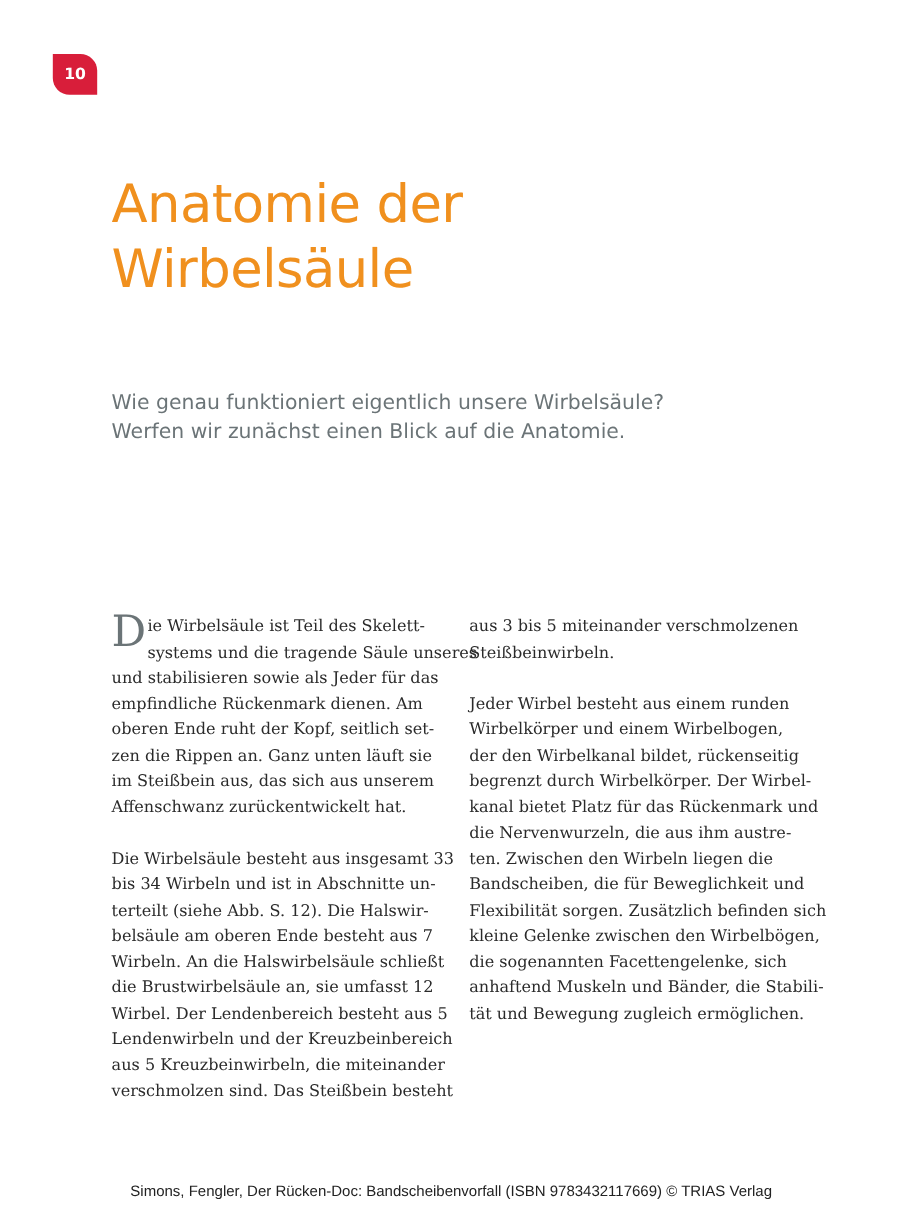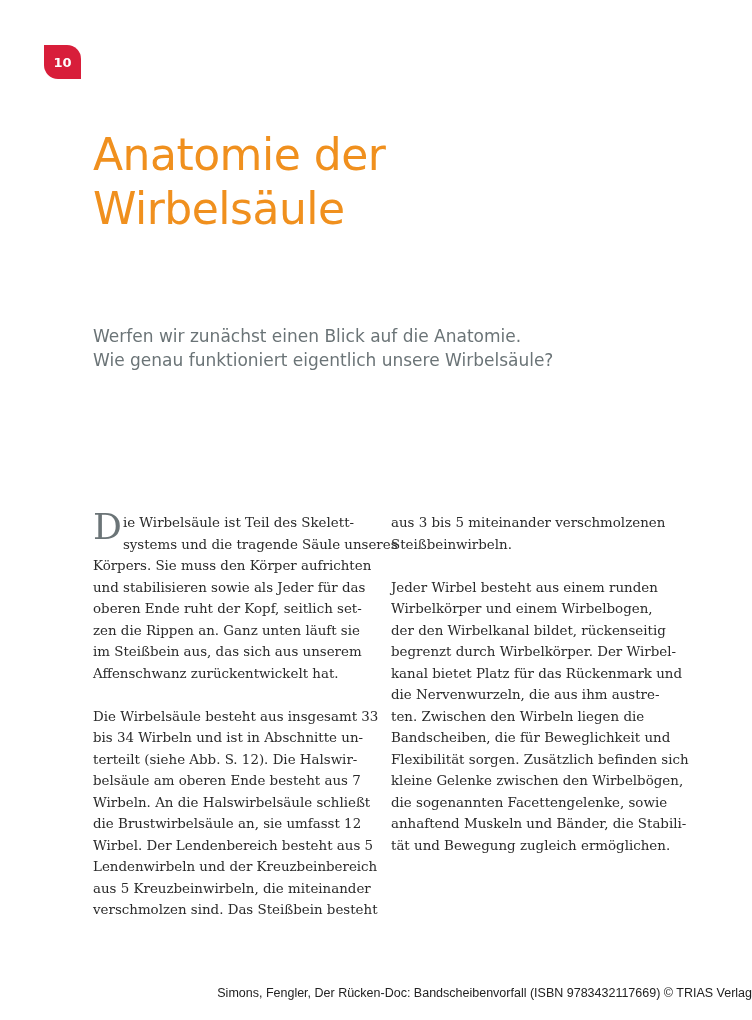--- a/index.html
+++ b/index.html
@@ -6,21 +6,21 @@
     body {
       width: 752px; height: 1020px; background: #ffffff; position: relative; overflow: hidden;
     }
     .page-badge {
       position: absolute; left: 44px; top: 45px; width: 37px; height: 34px;
       background: #d81e3a; border-radius: 0 14px 0 14px;
       color: #ffffff; font-family: "DejaVu Sans", sans-serif; font-size: 13px; font-weight: bold;
       display: flex; align-items: center; justify-content: center; text-align: right;
     }
     .title {
-      position: absolute; left: 93px; top: 128px; margin: 0;
+      position: absolute; left: 93px; top: 144px; margin: 0;
       font-family: "DejaVu Sans", sans-serif; font-weight: normal;
       color: #f0901e; font-size: 44px; line-height: 54px; letter-spacing: -0.5px;
     }
     .title span { display: block; }
     .lead {
       position: absolute; left: 93px; top: 324px; margin: 0;
       font-family: "DejaVu Sans", sans-serif; color: #6b7477; font-size: 17px; line-height: 24px;
     }
     .lead span { display: block; }
     .col {
@@ -29,48 +29,48 @@
     }
     .col-left { left: 93px; }
     .col-right { left: 391px; }
     .col .line { display: block; white-space: nowrap; }
     .col .gap { display: block; height: 21.5px; }
     .dropcap {
       float: left; font-size: 36px; line-height: 30px; color: #6b7477; margin: 0 1px 0 0;
       font-family: "DejaVu Serif", serif;
     }
     .footer {
-      position: absolute; left: 0; width: 752px; top: 986px; text-align: right;
+      position: absolute; left: 0; width: 752px; top: 986px; text-align: center;
       font-family: "Liberation Sans", sans-serif; font-size: 12.5px; color: #222;
     }
   </style>
 </head>
 <body>
 
 <div class="page-badge">
   <span>10</span>
 </div>
 
 <h1 class="title">
   <span>Anatomie der</span>
   <span>Wirbelsäule</span>
 </h1>
 
 <p class="lead">
+  <span>Wie genau funktioniert eigentlich unsere Wirbelsäule?</span>
   <span>Werfen wir zunächst einen Blick auf die Anatomie.</span>
-  <span>Wie genau funktioniert eigentlich unsere Wirbelsäule?</span>
 </p>
 
 <div class="col col-left">
   <div>
     <span class="dropcap">D</span>
     <span class="line">ie Wirbelsäule ist Teil des Skelett-</span>
     <span class="line">systems und die tragende Säule unseres</span>
-    <span class="line">Körpers. Sie muss den Körper aufrichten</span>
     <span class="line">und stabilisieren sowie als Jeder für das</span>
+    <span class="line">empfindliche Rückenmark dienen. Am</span>
     <span class="line">oberen Ende ruht der Kopf, seitlich set-</span>
     <span class="line">zen die Rippen an. Ganz unten läuft sie</span>
     <span class="line">im Steißbein aus, das sich aus unserem</span>
     <span class="line">Affenschwanz zurückentwickelt hat.</span>
   </div>
   <span class="gap"></span>
   <div>
     <span class="line">Die Wirbelsäule besteht aus insgesamt 33</span>
     <span class="line">bis 34 Wirbeln und ist in Abschnitte un-</span>
     <span class="line">terteilt (siehe Abb. S. 12). Die Halswir-</span>
@@ -94,20 +94,20 @@
     <span class="line">Jeder Wirbel besteht aus einem runden</span>
     <span class="line">Wirbelkörper und einem Wirbelbogen,</span>
     <span class="line">der den Wirbelkanal bildet, rückenseitig</span>
     <span class="line">begrenzt durch Wirbelkörper. Der Wirbel-</span>
     <span class="line">kanal bietet Platz für das Rückenmark und</span>
     <span class="line">die Nervenwurzeln, die aus ihm austre-</span>
     <span class="line">ten. Zwischen den Wirbeln liegen die</span>
     <span class="line">Bandscheiben, die für Beweglichkeit und</span>
     <span class="line">Flexibilität sorgen. Zusätzlich befinden sich</span>
     <span class="line">kleine Gelenke zwischen den Wirbelbögen,</span>
-    <span class="line">die sogenannten Facettengelenke, sowie</span>
+    <span class="line">die sogenannten Facettengelenke, sich</span>
     <span class="line">anhaftend Muskeln und Bänder, die Stabili-</span>
     <span class="line">tät und Bewegung zugleich ermöglichen.</span>
   </div>
   <span class="gap"></span>
 </div>
 
 <div class="footer">Simons, Fengler, Der Rücken-Doc: Bandscheibenvorfall (ISBN 9783432117669) © TRIAS Verlag</div>
 
 </body></html>

